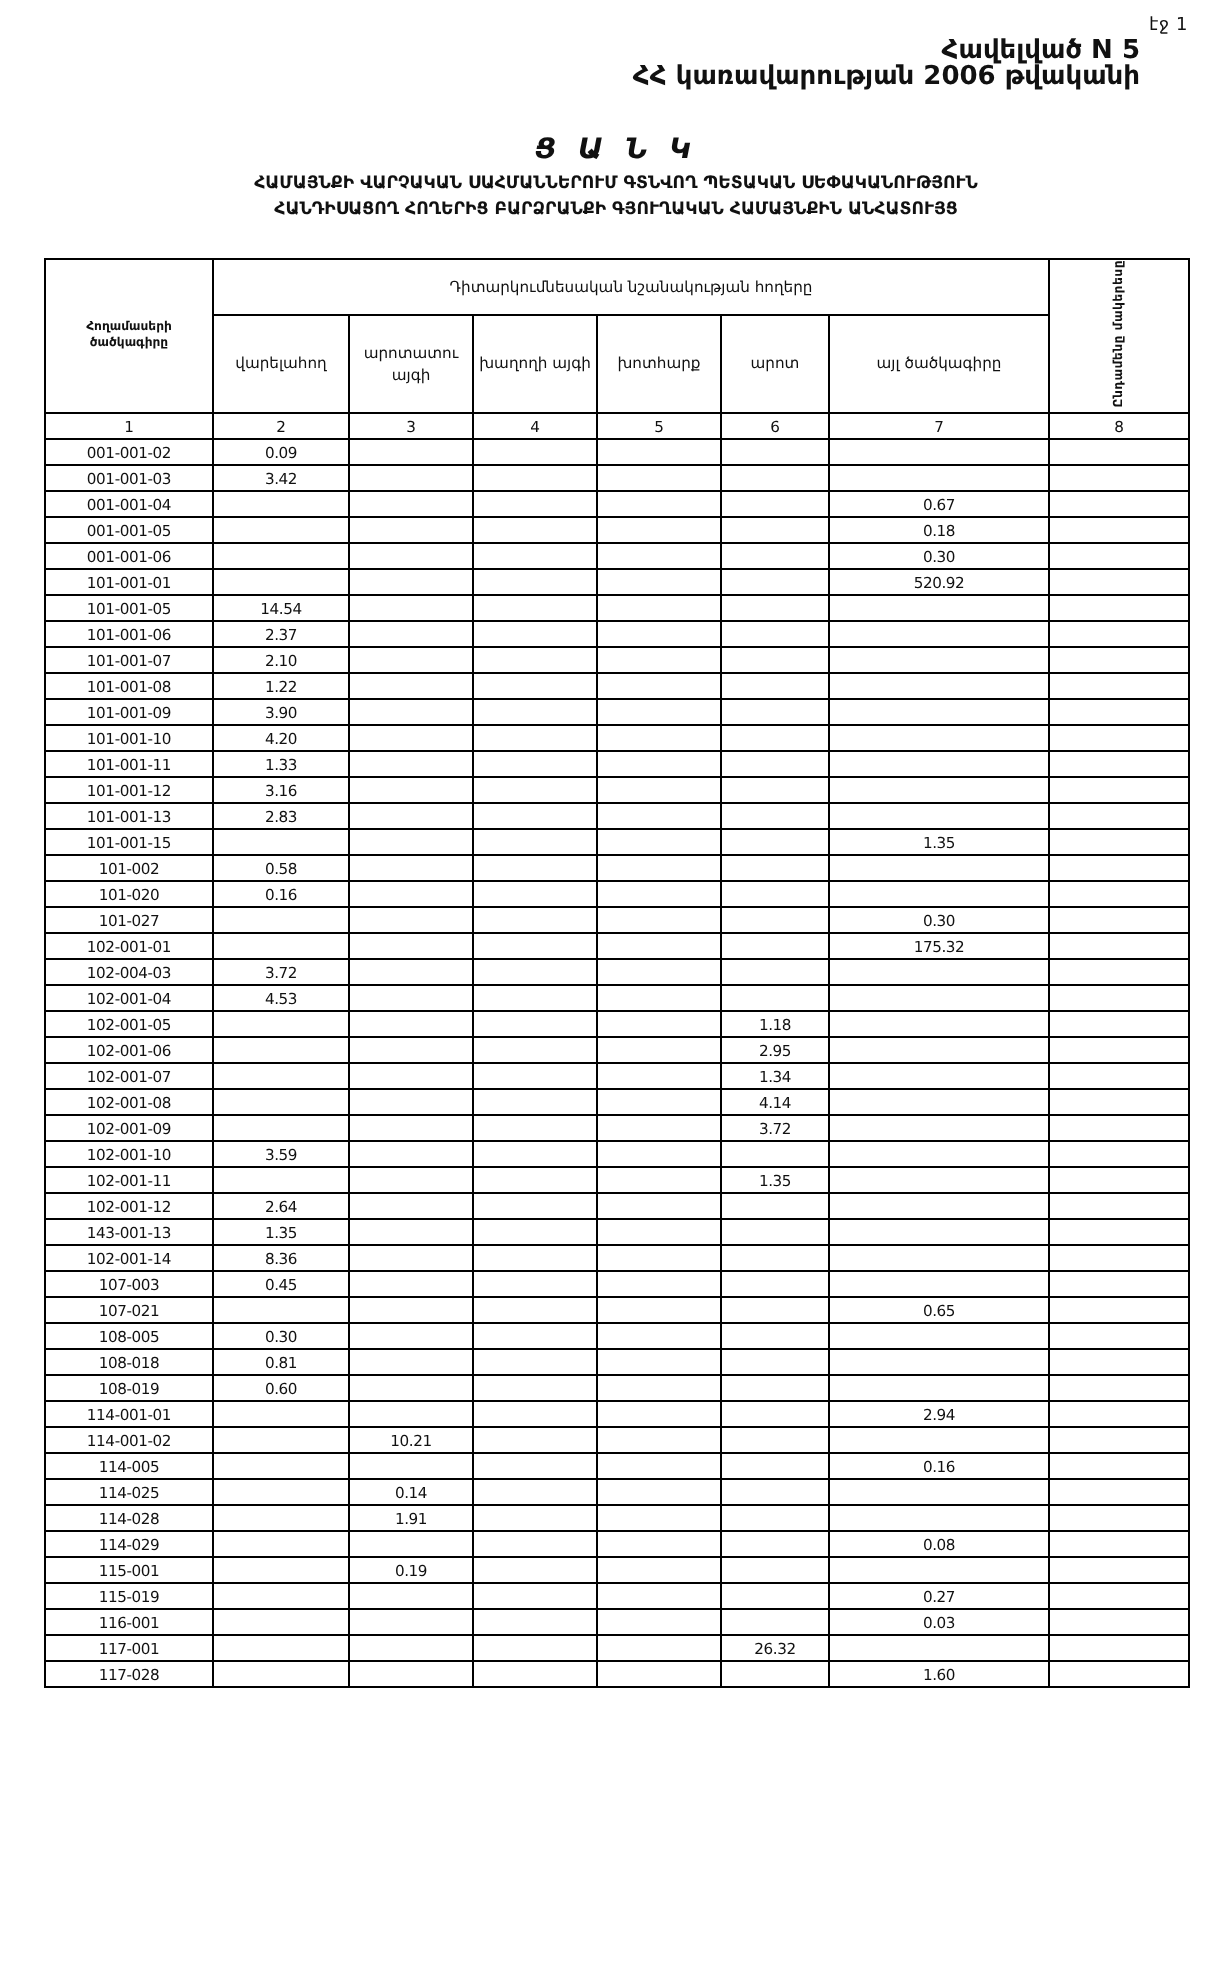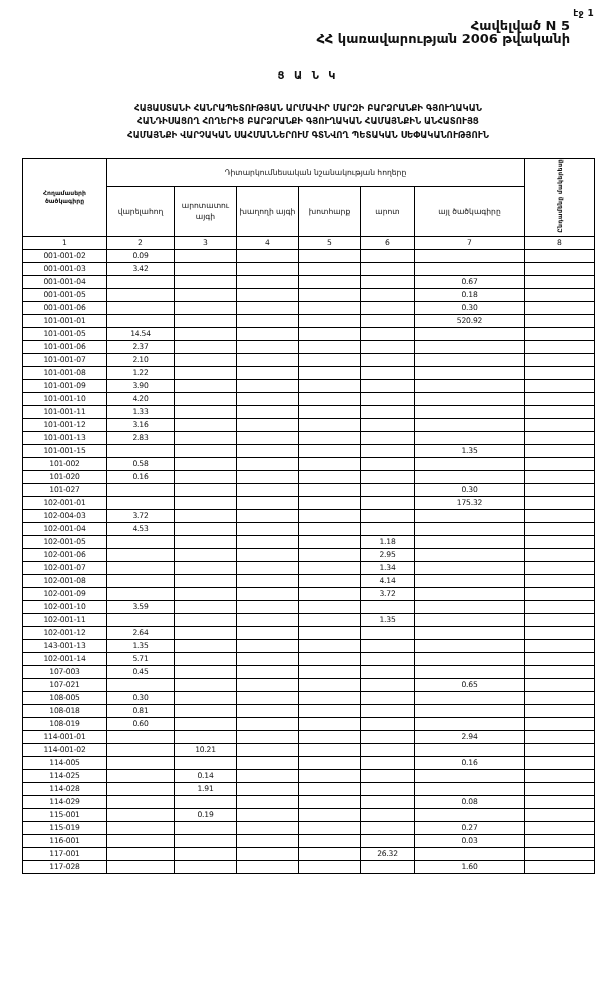--- a/index.html
+++ b/index.html
@@ -20,21 +20,21 @@
     width: 616px;
     height: 983px;
     box-sizing: border-box;
     padding: 10px 22px 0 22px;
   }
   .page-number {
     position: absolute;
     top: 8px;
     right: 22px;
     font-size: 9px;
-    font-weight: bold;
+    font-weight: normal;
     letter-spacing: 0.3px;
   }
   .header-block {
     margin-top: 10px;
     text-align: right;
     padding-right: 24px;
     font-size: 13px;
     line-height: 12.5px;
     font-weight: bold;
   }
@@ -42,23 +42,24 @@
     white-space: nowrap;
   }
   .title-block {
     margin-top: 24px;
     text-align: center;
     font-size: 8.6px;
     font-weight: bold;
     line-height: 13.5px;
   }
   .title-main {
-    font-size: 10px;
+    font-size: 14px;
     letter-spacing: 3px;
-    margin-bottom: 19px;
+    margin-bottom: 3px;
+    font-style: italic;
   }
   .title-block .ln {
     white-space: nowrap;
   }
   table.grid {
     margin-top: 16px;
     border-collapse: collapse;
     width: 572px;
     table-layout: fixed;
   }
@@ -129,23 +130,22 @@
 
   <div class="page-number">էջ 1</div>
 
   <div class="header-block">
     <div>Հավելված N 5</div>
     <div>ՀՀ կառավարության 2006 թվականի</div>
   </div>
 
   <div class="title-block">
     <div class="title-main">Ց Ա Ն Կ</div>
-    <div class="ln">ՀԱՅԱՍՏԱՆԻ ՀԱՆՐԱՊԵՏՈՒԹՅԱՆ ԱՐՄԱՎԻՐ ՄԱՐԶԻ ԲԱՐՁՐԱՆՔԻ ԳՅՈՒՂԱԿԱՆ</div>
+    <div class="ln">ՀԱՄԱՅՆՔԻ ՎԱՐՉԱԿԱՆ ՍԱՀՄԱՆՆԵՐՈՒՄ ԳՏՆՎՈՂ  ՊԵՏԱԿԱՆ ՍԵՓԱԿԱՆՈՒԹՅՈՒՆ</div>
     <div class="ln">ՀԱՆԴԻՍԱՑՈՂ ՀՈՂԵՐԻՑ ԲԱՐՁՐԱՆՔԻ ԳՅՈՒՂԱԿԱՆ ՀԱՄԱՅՆՔԻՆ ԱՆՀԱՏՈՒՅՑ</div>
-    <div class="ln">ՀԱՄԱՅՆՔԻ ՎԱՐՉԱԿԱՆ ՍԱՀՄԱՆՆԵՐՈՒՄ ԳՏՆՎՈՂ  ՊԵՏԱԿԱՆ ՍԵՓԱԿԱՆՈՒԹՅՈՒՆ</div>
   </div>
 
   <table class="grid">
     <colgroup>
       <col class="c1">
         <col class="c2">
         <col class="c3">
         <col class="c4">
       <col class="c5">
         <col class="c6">
@@ -487,21 +487,21 @@
           <td class="val">1.35</td>
           <td class="val"></td>
           <td class="val"></td>
           <td class="val"></td>
           <td class="val"></td>
           <td class="val"></td>
           <td class="val"></td>
         </tr>
         <tr>
           <td class="rowcode">102-001-14</td>
-          <td class="val">5.71</td>
+          <td class="val">8.36</td>
           <td class="val"></td>
           <td class="val"></td>
           <td class="val"></td>
           <td class="val"></td>
           <td class="val"></td>
           <td class="val"></td>
         </tr>
         <tr>
           <td class="rowcode">107-003</td>
           <td class="val">0.45</td>

